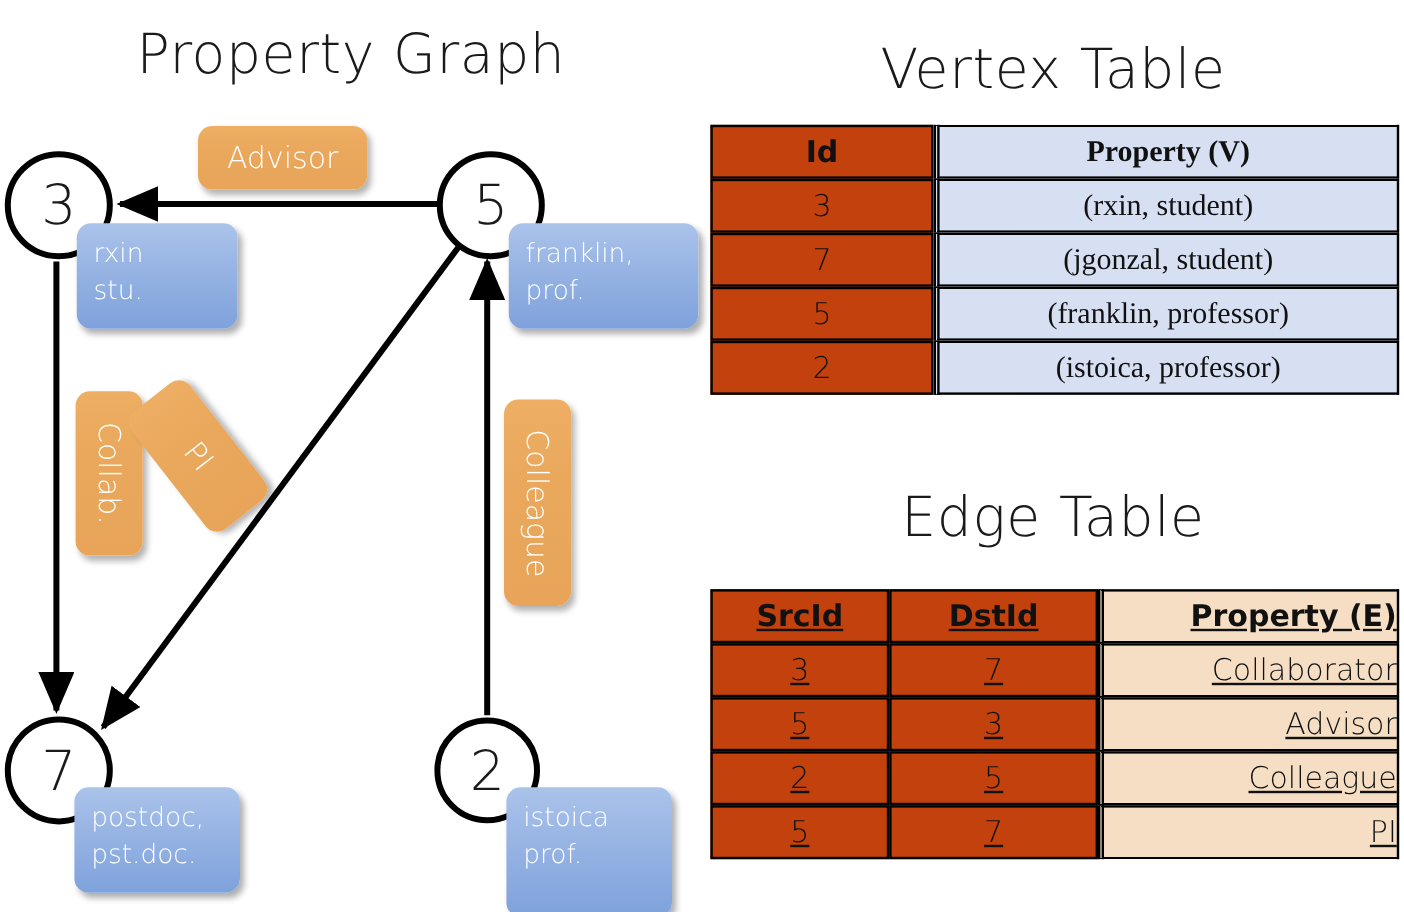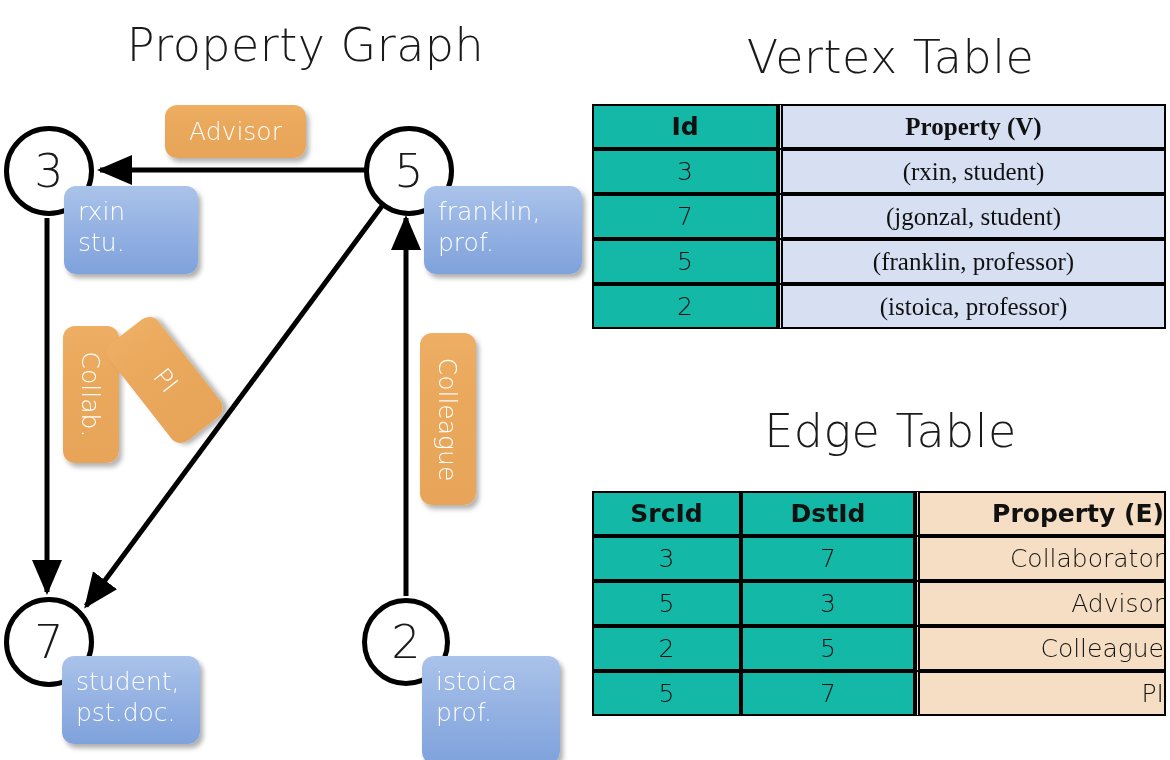--- a/index.html
+++ b/index.html
@@ -19,21 +19,20 @@
   
   .title {
     position: absolute;
     font-family: "DejaVu Sans", sans-serif;
     font-weight: 300;
     font-size: 46px;
     letter-spacing: 0.5px;
     color: #1a1a1a;
     white-space: nowrap;
     text-align: center;
-    padding-left: 13px;
   }
   #title-property-graph { left: 0px;   top: 18px;  width: 585px; }
   #title-vertex-table   { left: 585px; top: 30px;  width: 585px; }
   #title-edge-table     { left: 585px; top: 404px; width: 585px; text-align: center; }
 
   
   #graph-panel {
     position: absolute;
     left: 0; top: 0;
     width: 585px; height: 760px;
@@ -67,21 +66,21 @@
 
   
   .prop-blue {
     position: absolute;
     border-radius: 12px;
     background: linear-gradient(to bottom, #aac3ea 0%, #96b3e3 45%, #7fa2dc 100%);
     box-shadow: 3px 4px 5px rgba(0,0,0,0.32);
     color: #ffffff;
     font-family: "DejaVu Sans", sans-serif;
     font-weight: 300;
-    font-size: 25px;
+    font-size: 22px;
     line-height: 31px;
     padding: 10px 0 10px 14px;
     box-sizing: border-box;
     z-index: 7;
     white-space: pre-line;
   }
   #bubble-rxin     { left: 64px;  top: 186px; width: 134px; height: 88px; }
   #bubble-franklin { left: 424px; top: 186px; width: 158px; height: 88px; }
   #bubble-jgonzal  { left: 62px;  top: 656px; width: 138px; height: 88px; }
   #bubble-istoica  { left: 422px; top: 656px; width: 138px; height: 108px; }
@@ -132,39 +131,39 @@
     font-family: "DejaVu Sans", sans-serif;
     font-weight: 300;
     font-size: 25px;
     color: #111;
   }
   .data-table td, .data-table th {
     border: 2px solid #000;
     text-align: center;
     padding: 0;
     font-weight: 300;
-    background: #14b8a6;
+    background: #c2410c;
     height: 45px;
     box-sizing: border-box;
   }
   .data-table th {
     font-weight: bold;
     font-size: 25px;
   }
   .sep-left {
     border-left: 5px double #000 !important;
   }
   .cell-blue  { background: #d6e0f2 !important; }
   .cell-orange{ background: #f5dec3 !important; }
 
   #vertex-table { left: 592px; top: 104px; }
   #vertex-table .col-id   { width: 186px; }
   #vertex-table .col-prop { width: 388px; font-family: Liberation Serif, serif; }
 
-  #edge-table { left: 592px; top: 491px; }
+  #edge-table { left: 592px; top: 491px; text-decoration: underline; }
   #edge-table .col-src  { width: 149px; }
   #edge-table .col-dst  { width: 174px; }
   #edge-table .col-prop { width: 251px; text-align: right; }
 </style>
 </head>
 <body>
 
 <div class="title" id="title-property-graph">Property Graph</div>
 <div class="title" id="title-vertex-table">Vertex Table</div>
 <div class="title" id="title-edge-table">Edge Table</div>
@@ -189,21 +188,21 @@
 
   <div class="vertex" id="vertex-3">3</div>
   <div class="vertex" id="vertex-5">5</div>
   <div class="vertex" id="vertex-7">7</div>
   <div class="vertex" id="vertex-2">2</div>
 
   <div class="prop-blue" id="bubble-rxin">rxin
 stu.</div>
   <div class="prop-blue" id="bubble-franklin">franklin,
 prof.</div>
-  <div class="prop-blue" id="bubble-jgonzal">student,
+  <div class="prop-blue" id="bubble-jgonzal">postdoc,
 pst.doc.</div>
   <div class="prop-blue" id="bubble-istoica">istoica
 prof.</div>
 
   <div class="prop-orange" id="label-advisor">
     <span class="htext">Advisor</span>
   </div>
   <div class="prop-orange" id="label-collab">
     <span class="vtext">Collab.</span>
   </div>

